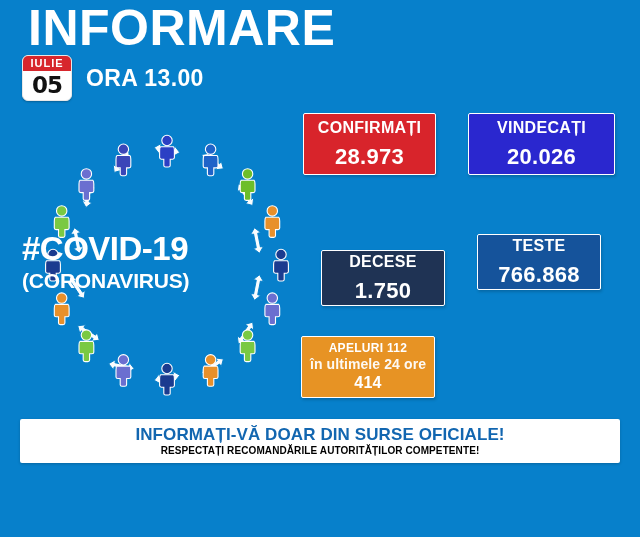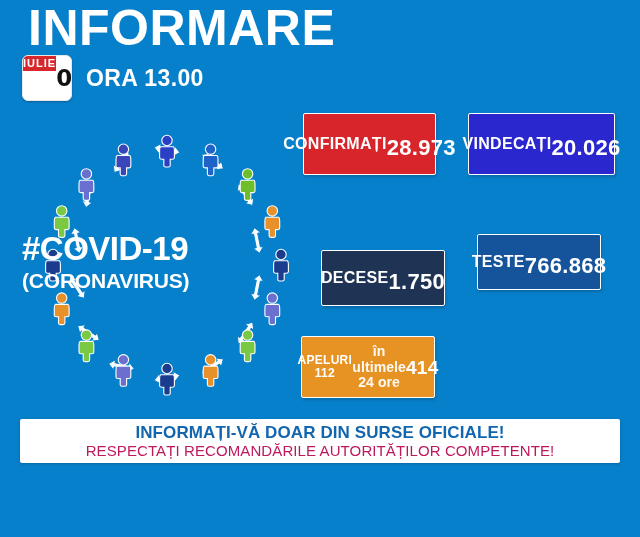--- a/index.html
+++ b/index.html
@@ -15,21 +15,21 @@
   
   .title{
     position:absolute;left:28px;top:2px;
     font-size:50px;font-weight:bold;color:#ffffff;
     letter-spacing:0.5px;line-height:1.05;
   }
   .datebar{position:absolute;left:22px;top:55px;display:flex;align-items:center;gap:14px;}
   .cal{
     width:48px;height:44px;border-radius:6px;background:#ffffff;
     box-shadow:0 1px 2px rgba(0,0,0,.25);
-    display:flex;flex-direction:row;overflow:hidden;
+    display:flex;flex-direction:column;overflow:hidden;
     border:1px solid #e8e8e8;
   }
   .cal-top{
     background:#d7262c;color:#fff;font-weight:bold;font-size:11px;
     letter-spacing:1px;text-align:center;line-height:15px;height:15px;
   }
   .cal-num{
     flex:1;display:flex;align-items:center;justify-content:center;
     color:#111;font-weight:bold;font-size:23px;line-height:1;
     font-family:"DejaVu Sans", sans-serif;letter-spacing:-1px;
@@ -42,44 +42,44 @@
     position:absolute;left:0;right:0;top:104px;text-align:left;color:#fff;
     pointer-events:none;
   }
   .covid-main{font-size:33px;font-weight:bold;letter-spacing:-0.5px;line-height:1.05;}
   .covid-sub{font-size:21px;font-weight:bold;letter-spacing:-0.2px;line-height:1.2;margin-top:1px;}
 
   
   .box{
     position:absolute;border:1px solid #ffffff;border-radius:2px;
     box-sizing:border-box;color:#fff;text-align:center;
-    display:flex;flex-direction:row;align-items:center;justify-content:center;
+    display:flex;flex-direction:column;align-items:center;justify-content:center;
     box-shadow:1px 2px 3px rgba(0,0,0,.18);
   }
   .box .lab{font-size:16px;font-weight:bold;letter-spacing:.3px;line-height:1.1;}
   .box .val{font-size:22px;font-weight:bold;letter-spacing:.3px;line-height:1.1;margin-top:9px;}
   .box .sub{font-size:14px;font-weight:bold;letter-spacing:.1px;line-height:1.1;margin-top:1px;opacity:.95;}
 
   #box-confirmati{left:303px;top:113px;width:133px;height:62px;background:#d8242b;}
   #box-vindecati {left:468px;top:113px;width:147px;height:62px;background:#2a27cf;}
   #box-decese    {left:321px;top:250px;width:124px;height:56px;background:#1f3354;}
   #box-teste     {left:477px;top:234px;width:124px;height:56px;background:#15539b;}
   #box-apeluri   {left:301px;top:336px;width:134px;height:62px;background:#e79324;}
   #box-apeluri .lab{font-size:12px;}
-  #box-apeluri .val{font-size:19px;margin-top:2px;}
+  #box-apeluri .val{font-size:16px;margin-top:2px;}
 
   
   .banner{
     position:absolute;left:20px;top:419px;width:600px;height:44px;
     background:#ffffff;border-radius:2px;box-sizing:border-box;
     display:flex;flex-direction:column;align-items:center;justify-content:center;
     box-shadow:0 1px 3px rgba(0,0,0,.2);
   }
   .banner .l1{color:#1266b0;font-size:17px;font-weight:bold;line-height:1.15;letter-spacing:.1px;}
-  .banner .l2{color:#be185d;font-size:15px;font-weight:normal;line-height:1.15;letter-spacing:.1px;}
+  .banner .l2{color:#000000;font-size:10px;font-weight:bold;line-height:1.15;letter-spacing:.1px;}
 
   
   .footer{position:absolute;left:0;top:466px;width:640px;height:71px;}
 </style>
 </head>
 <body>
 
 <div class="stage">
 
   <div class="title">INFORMARE</div>

